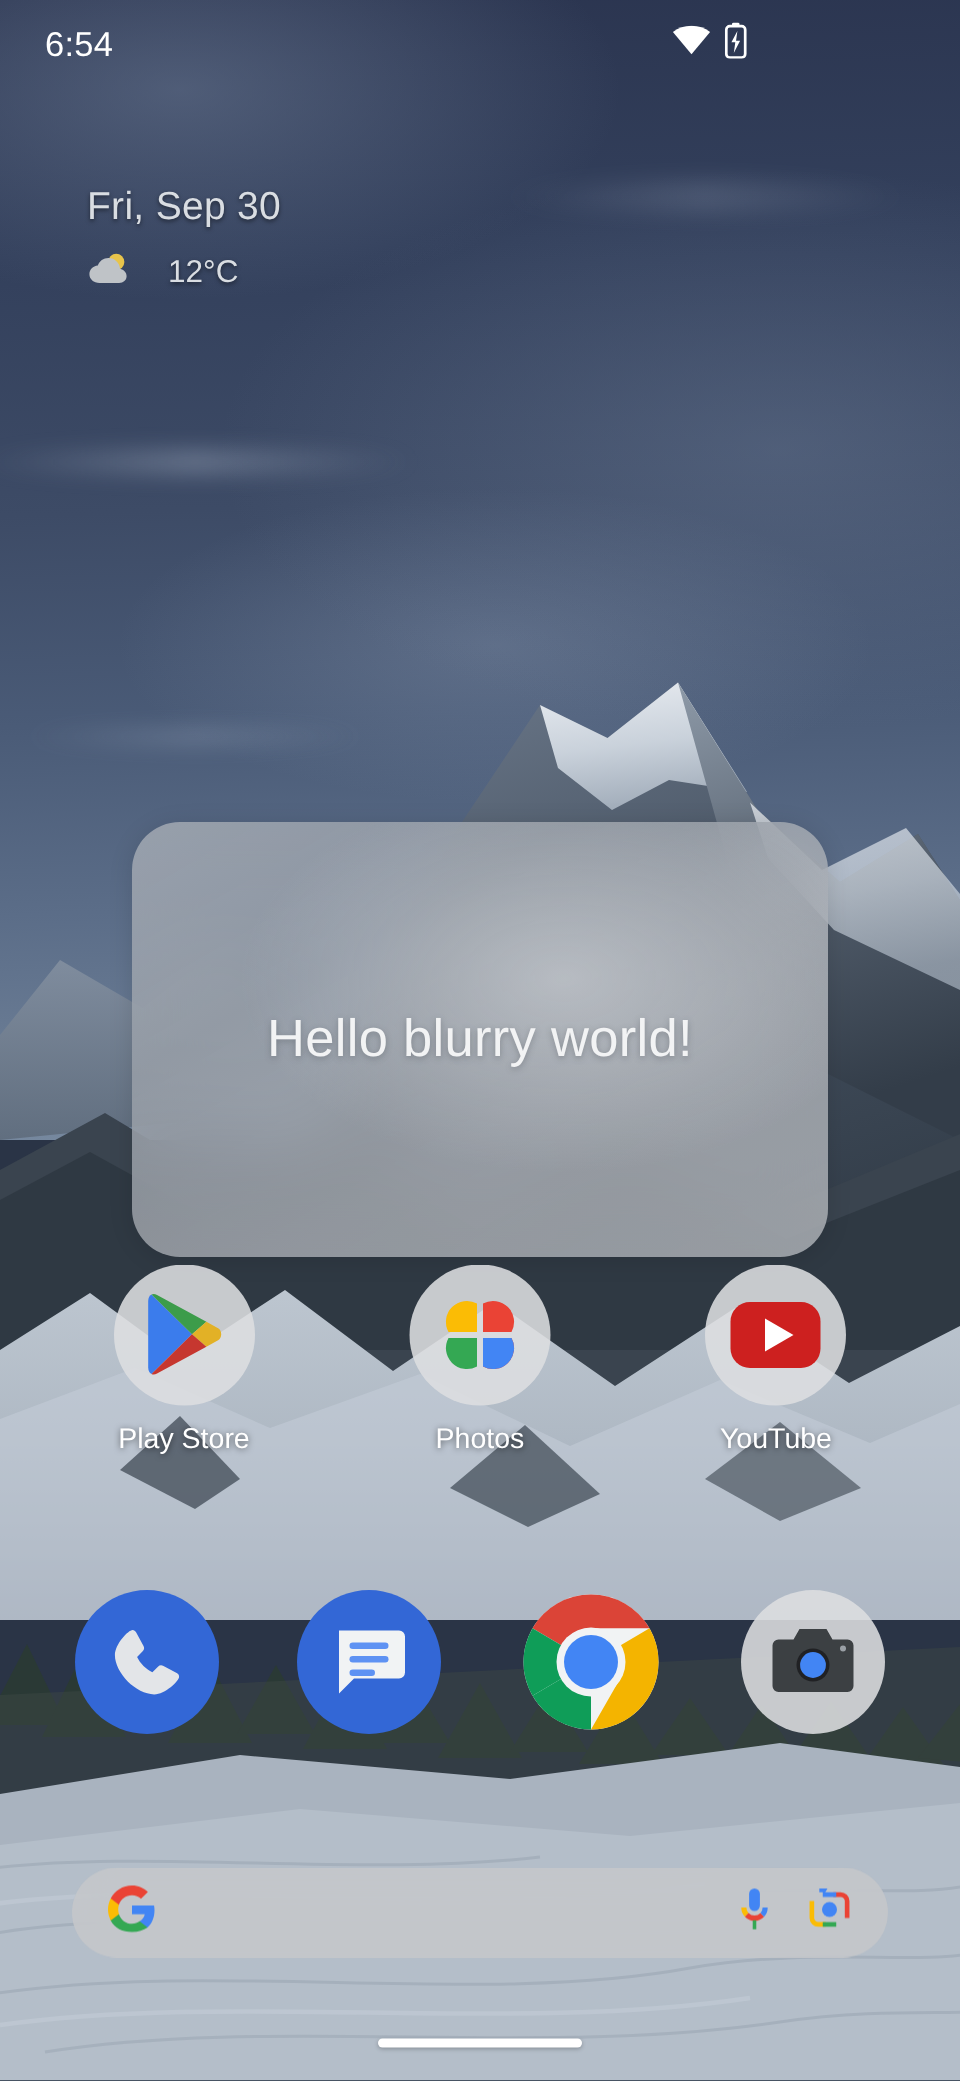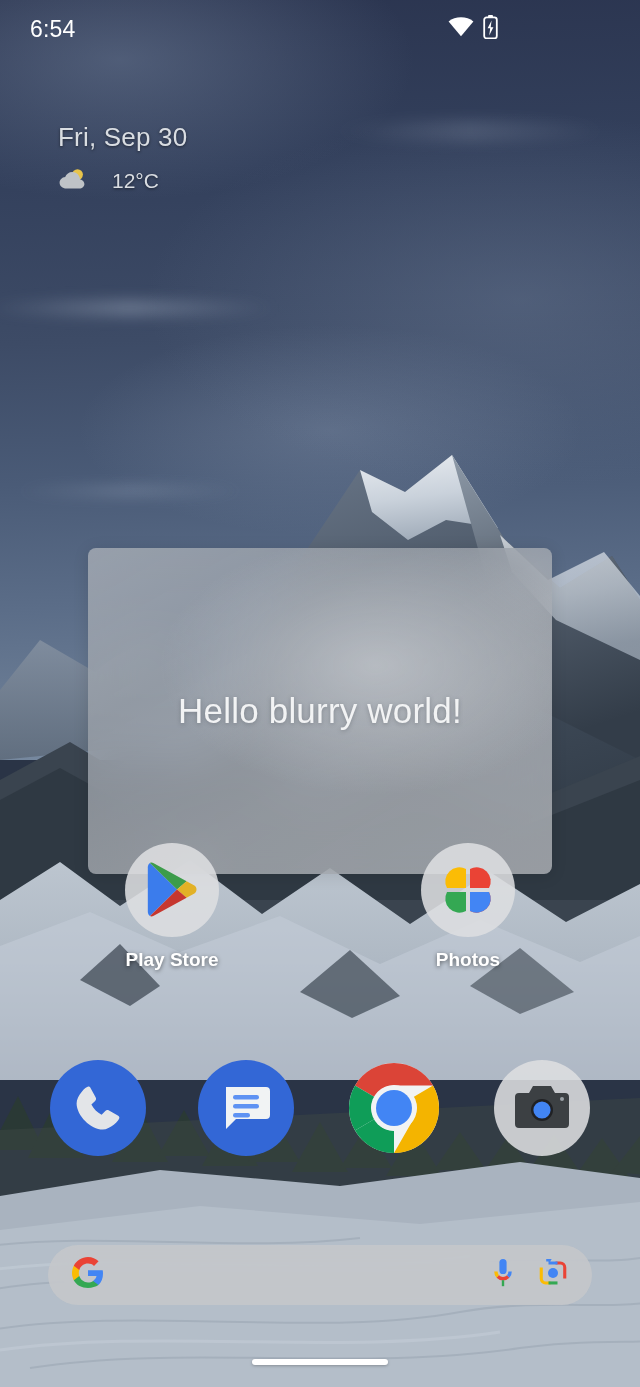--- a/index.html
+++ b/index.html
@@ -45,22 +45,22 @@
   #widget-weather {
     display:flex; align-items:center; gap:24px; margin-top:14px;
   }
   #widget-temp {
     color:#d9dde2; font-size:21px; font-weight:400;
     text-shadow:0 1px 3px rgba(0,0,0,.5);
   }
 
   
   #blur-panel {
-    position:absolute; left:88px; top:548px; width:464px; height:326px;
-    border-radius:8px; z-index:20; overflow:hidden;
+    position:absolute; left:88px; top:548px; width:464px; height:290px;
+    border-radius:32px; z-index:20; overflow:hidden;
     background:
       linear-gradient(150deg, rgba(168,174,182,.80) 0%, rgba(156,162,170,.78) 30%,
                      rgba(176,180,186,.76) 62%, rgba(188,191,195,.74) 100%);
     backdrop-filter:blur(22px);
     -webkit-backdrop-filter:blur(22px);
     box-shadow:0 2px 16px rgba(0,0,0,.12);
     display:flex; align-items:center; justify-content:center;
   }
   #blur-panel::before{
     content:""; position:absolute; inset:0;
@@ -77,21 +77,21 @@
     display:flex; justify-content:space-around; padding:0 24px;
   }
   .app-cell { width:130px; display:flex; flex-direction:column; align-items:center; }
   .icon-circle {
     width:94px; height:94px; border-radius:50%;
     display:flex; align-items:center; justify-content:center;
     position:relative;
   }
   .circle-light { background:rgba(221,222,224,.88); }
   .app-label {
-    margin-top:12px; color:#fff; font-size:19px; font-weight:700;
+    margin-top:12px; color:#fff; font-size:19px; font-weight:400;
     text-shadow:0 1px 4px rgba(0,0,0,.55); white-space:nowrap;
   }
 
   
   #dock {
     position:absolute; left:0; top:1060px; width:640px; z-index:22;
     display:flex; justify-content:space-around; padding:0 24px;
   }
   .dock-cell { width:130px; display:flex; justify-content:center; }
   .dock-circle {
@@ -264,20 +264,29 @@
         <path d="M29 27 L8 27 A0 0 0 0 1 8 27 A14 14 0 0 1 27 8 L27 27 Z" fill="#FBBC05"></path>
         <path d="M31 27 L31 8 A14 14 0 0 1 50 27 L31 27 Z" fill="#EA4335" transform="rotate(90 29 29)"></path>
         <path d="M31 27 L50 27 A14 14 0 0 0 31 8 Z" fill="#EA4335"></path>
         <path d="M27 31 L8 31 A14 14 0 0 0 27 50 Z" fill="#34A853"></path>
         <path d="M31 31 L50 31 A14 14 0 0 1 31 50 Z" fill="#4285F4"></path>
       </svg>
     </div>
     <div class="app-label">Photos</div>
   </div>
 
+  <div class="app-cell">
+    <div class="icon-circle circle-light">
+      <svg width="62" height="46" viewBox="0 0 62 46">
+        <rect x="1" y="1" width="60" height="44" rx="13" fill="#CD201F"></rect>
+        <path d="M24 12 L43 23 L24 34 Z" fill="#ffffff"></path>
+      </svg>
+    </div>
+    <div class="app-label">YouTube</div>
+  </div>
 
 </div>
 
 <div id="dock">
 
   <div class="dock-cell">
     <div class="dock-circle circle-blue">
       <svg width="52" height="52" viewBox="0 0 52 52">
         <path d="M16.4 4.6 C13.6 4.6 4.6 14.0 4.6 21.4 C4.6 33.4 18.8 47.6 30.8 47.6 C38.0 47.6 47.4 38.6 47.4 35.8 C47.4 34.8 46.9 34.0 45.8 33.4 L37.0 28.6 C35.5 27.8 34.4 28.0 33.3 29.1 L29.6 32.8 C25.4 30.8 21.4 26.8 19.4 22.6 L23.1 18.9 C24.2 17.8 24.4 16.7 23.6 15.2 L18.8 6.4 C18.2 5.2 17.4 4.6 16.4 4.6 Z" fill="#E3E5E8"></path>
       </svg>

